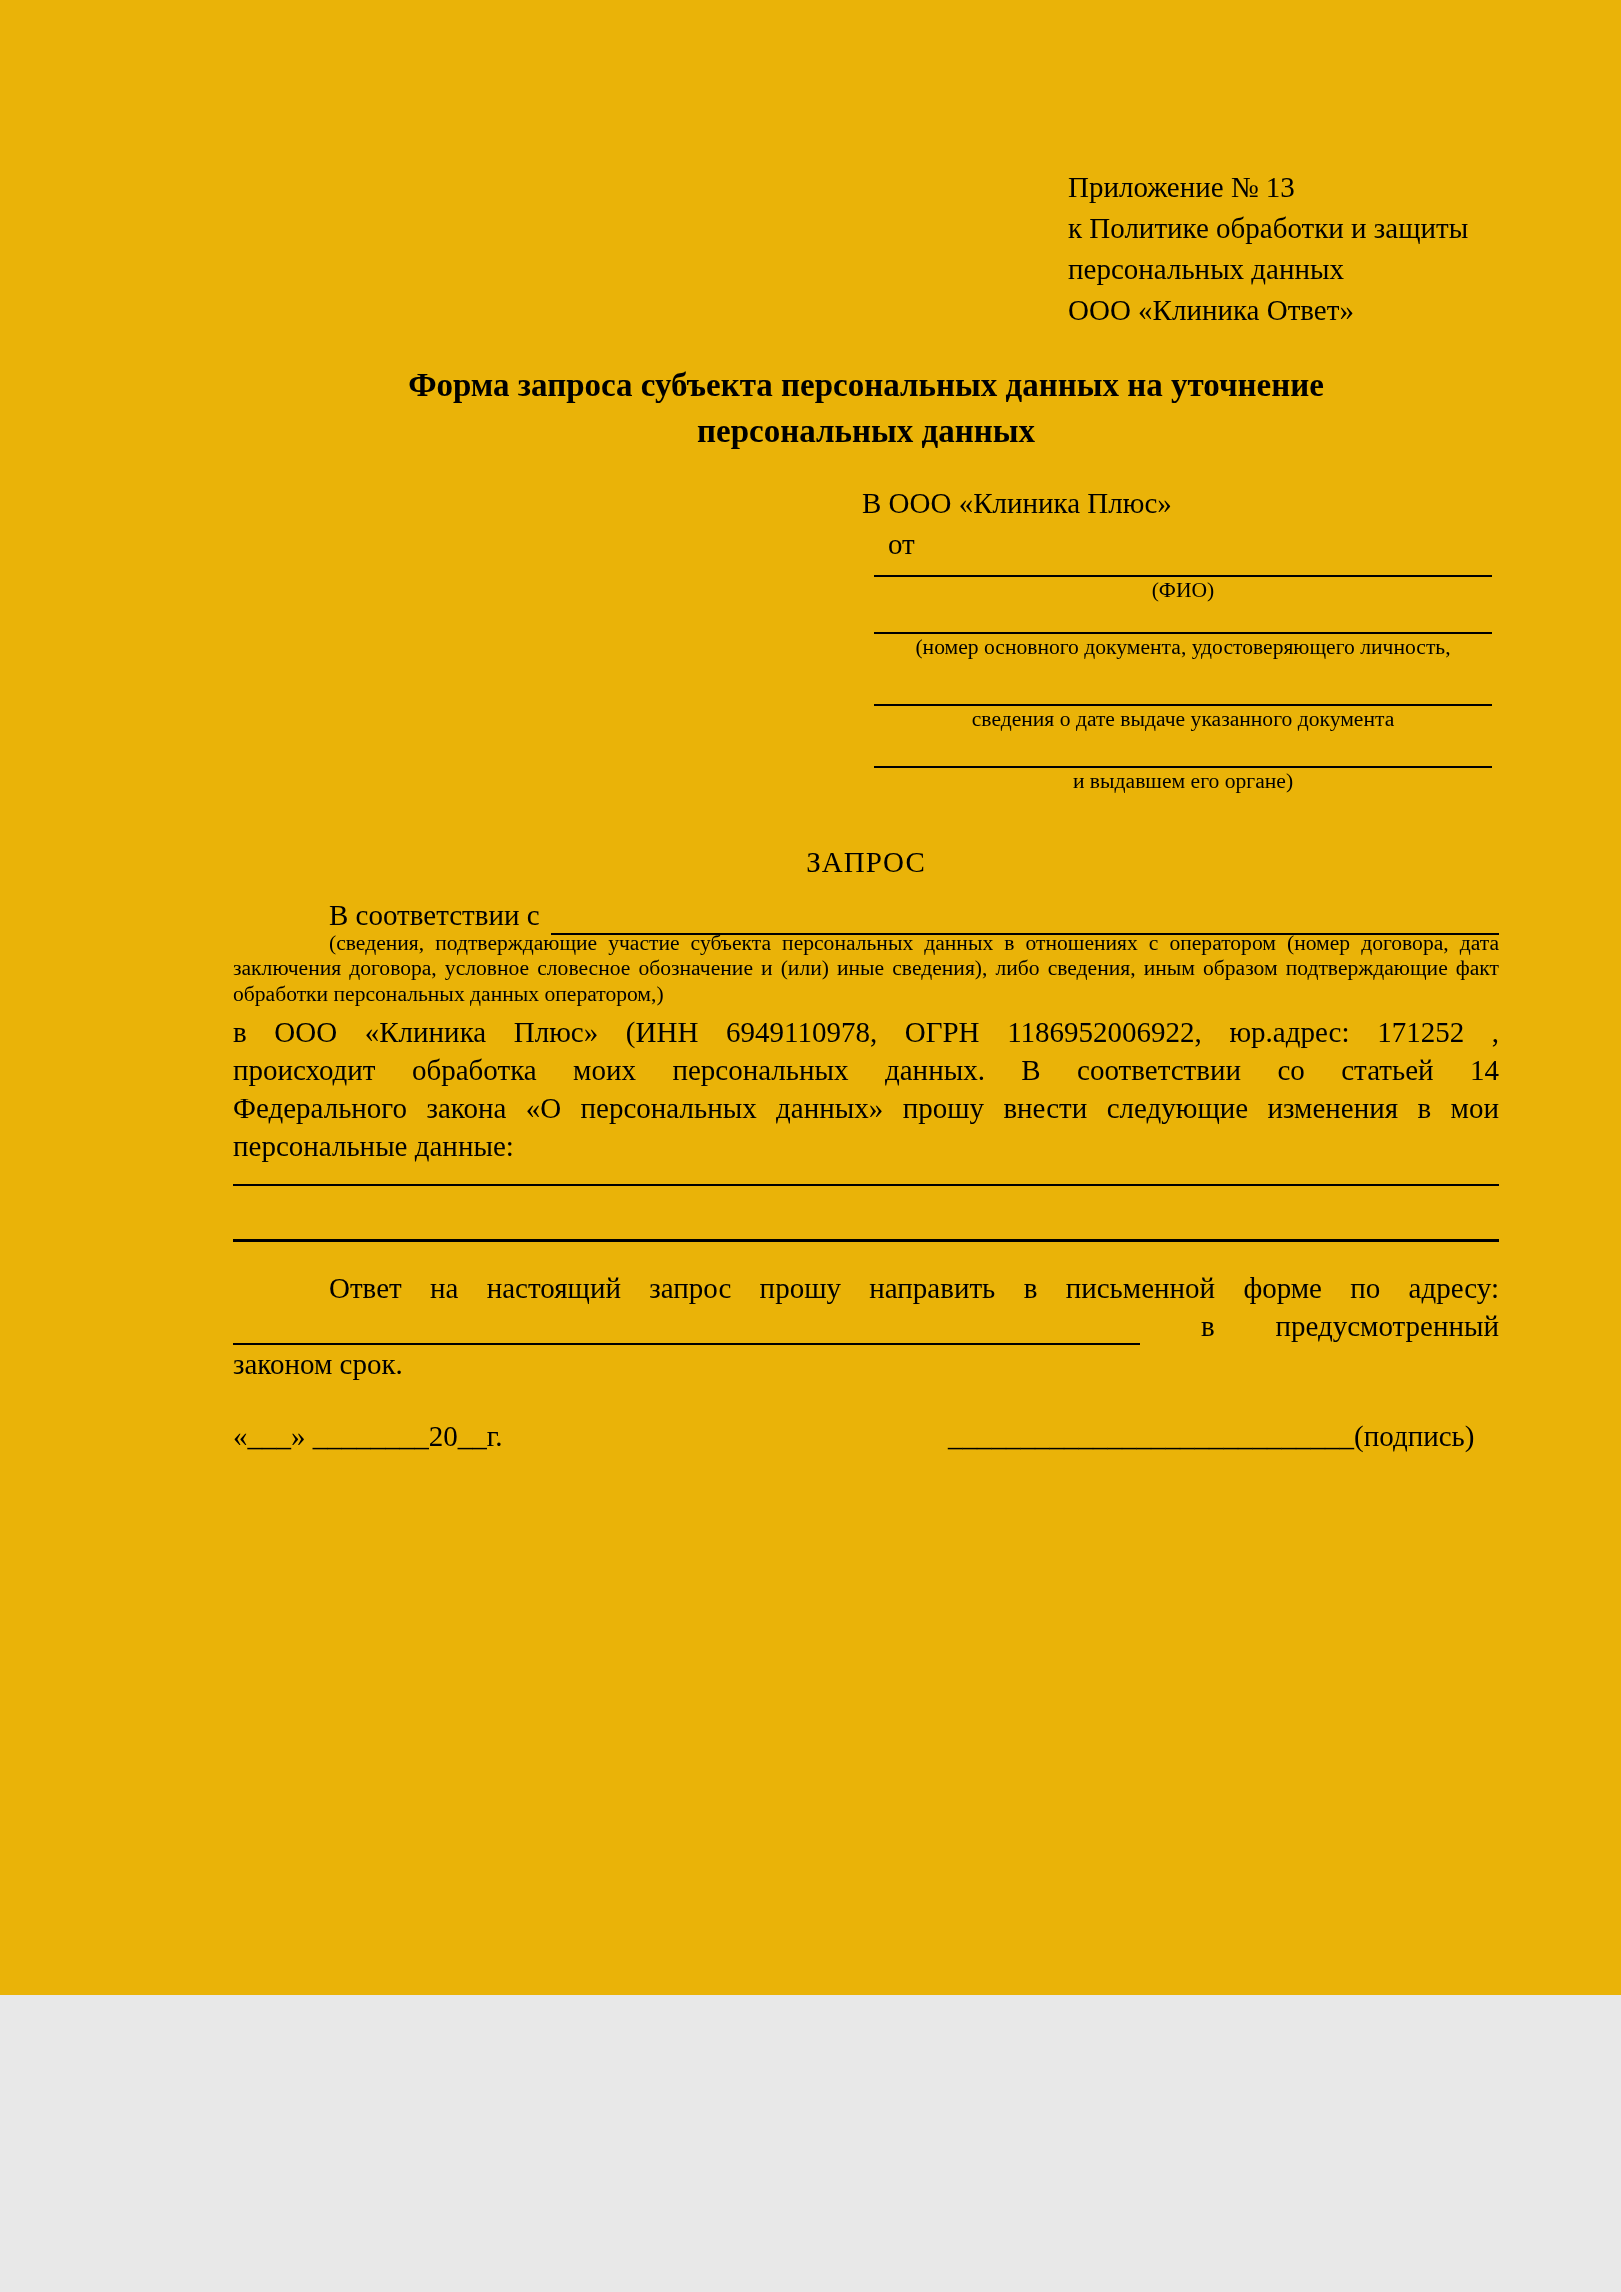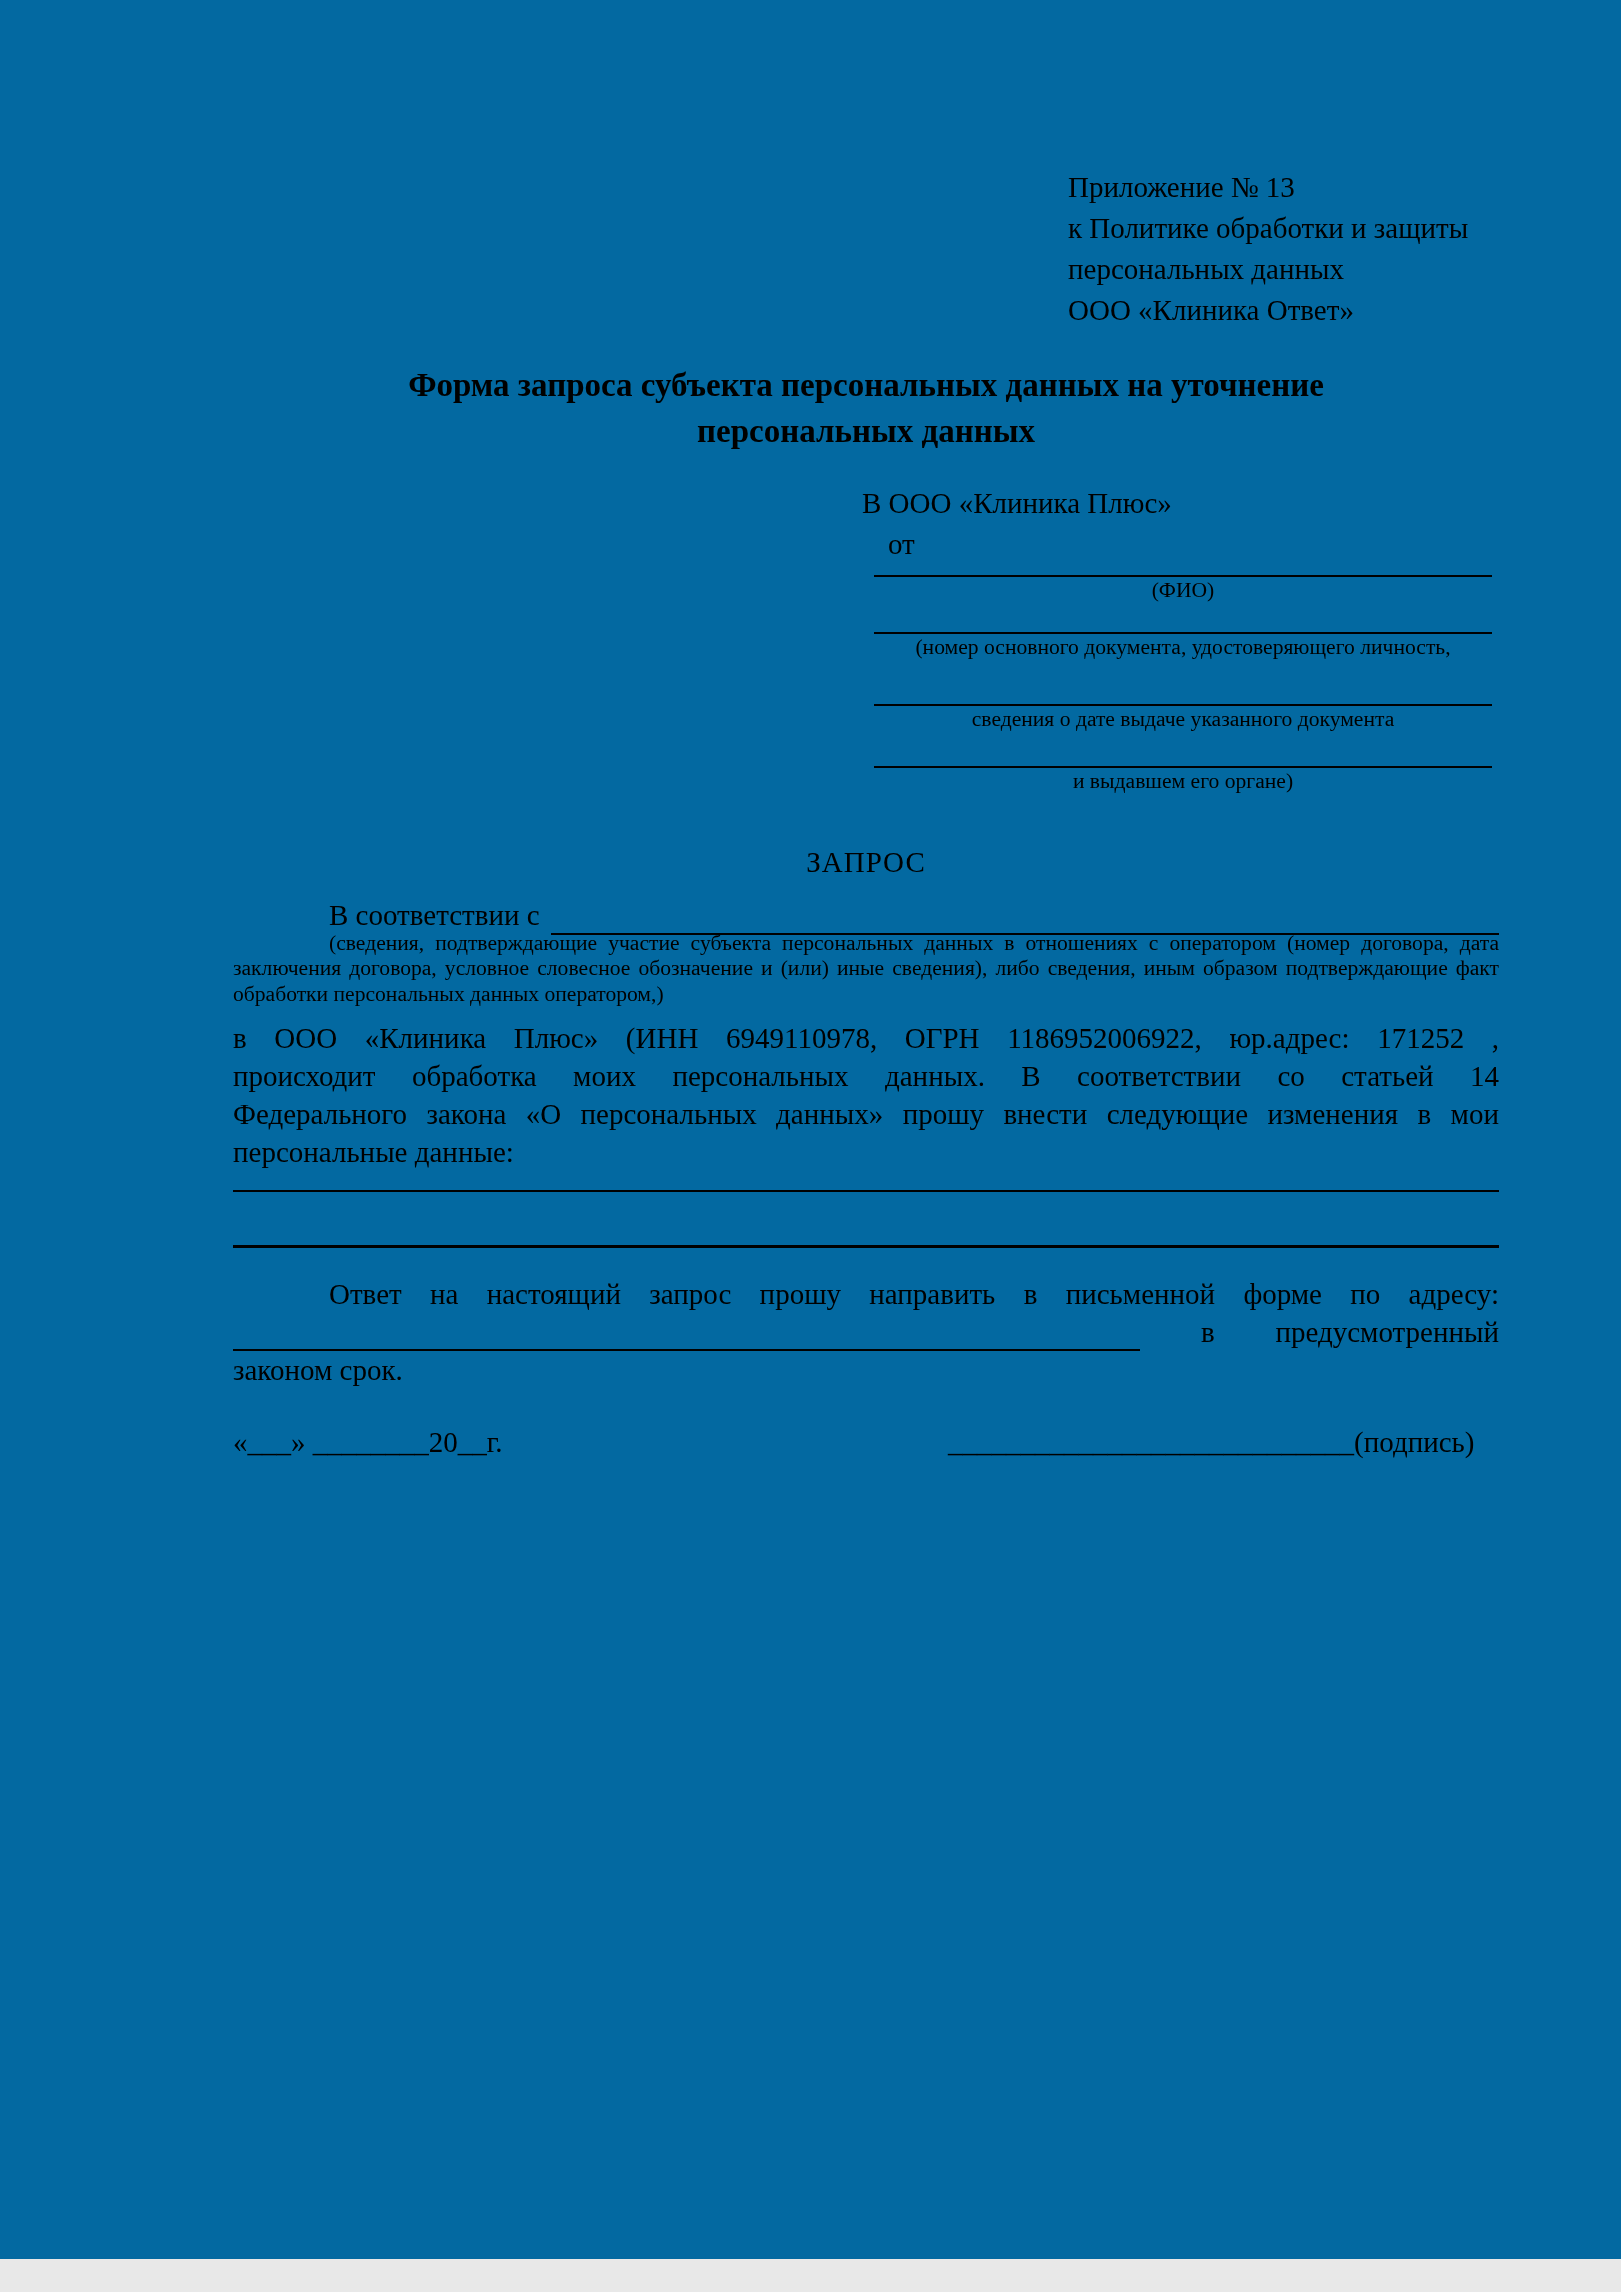--- a/index.html
+++ b/index.html
@@ -1,21 +1,21 @@
 <!DOCTYPE html>
 <html lang="ru"><head>
 <meta charset="utf-8">
 <style>
   html, body { margin: 0; padding: 0; background: #e8e8e8; }
   .page {
     position: relative;
     width: 1621px;
-    height: 2259px;
+    height: 1995px;
     margin: 0 auto;
-    background: #0369a1;
+    background: #eab308;
     box-sizing: border-box;
     padding: 0 122px 0 233px;
     font-family: "Liberation Serif", "DejaVu Serif", serif;
     color: #000;
     overflow: hidden;
   }
   
   .appendix {
     margin-top: 167px;
     margin-left: 835px;
@@ -81,21 +81,21 @@
     margin-left: 11.8px;
   }
   .small-note {
     margin-top: -3.9px;
     font-size: 21.6px;
     line-height: 25.5px;
   }
   .small-note .jl { text-align: justify; text-align-last: justify; }
   .small-note .indent { text-indent: 96px; }
   .small-note .last { text-align-last: left; }
-  .body-par { margin-top: 12px; font-size: 29px; line-height: 38px; }
+  .body-par { margin-top: 6px; font-size: 29px; line-height: 38px; }
   .body-par .jl { text-align: justify; text-align-last: justify; }
   .body-par .last { text-align-last: left; }
   .blank-line { border-bottom: 2.9px solid #000; }
   .bl-1 { height: 18.6px; }
   .bl-2 { height: 53px; border-bottom-width: 3.9px; }
   
   .reply { margin-top: 27px; font-size: 29px; line-height: 38px; }
   .reply .jl { text-align: justify; text-align-last: justify; text-indent: 96px; }
   .reply-line2 {
     display: flex;

